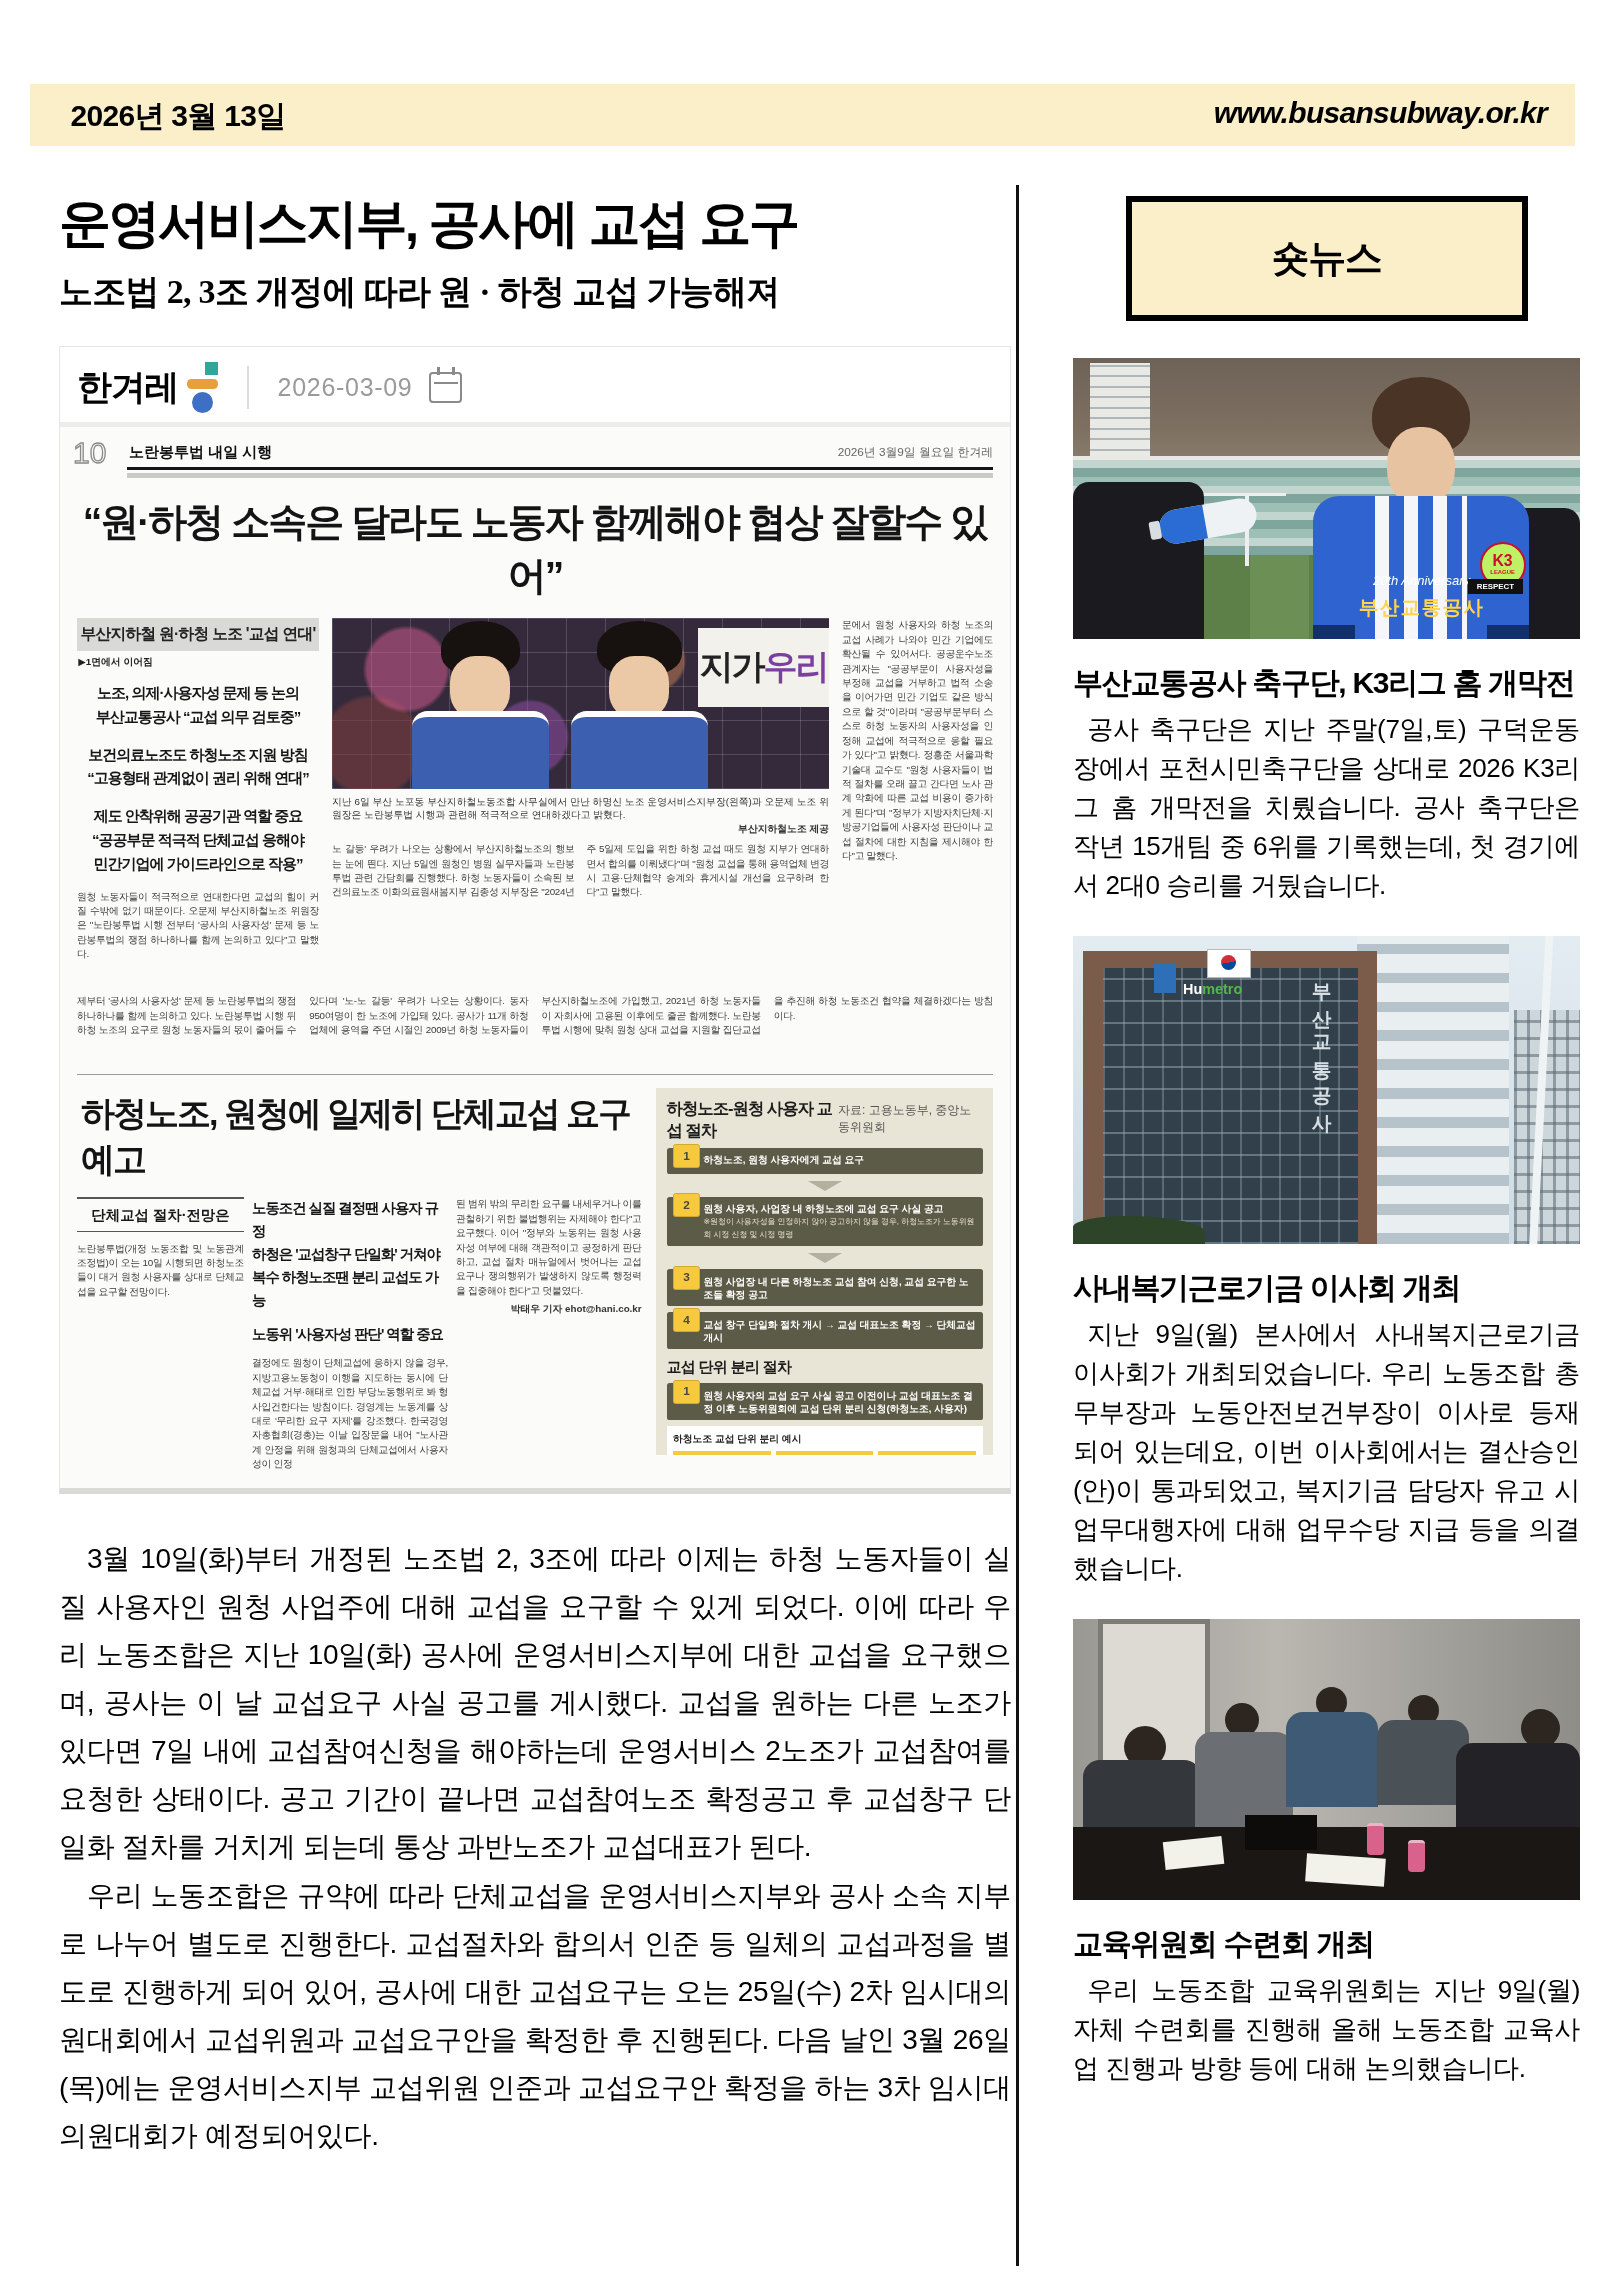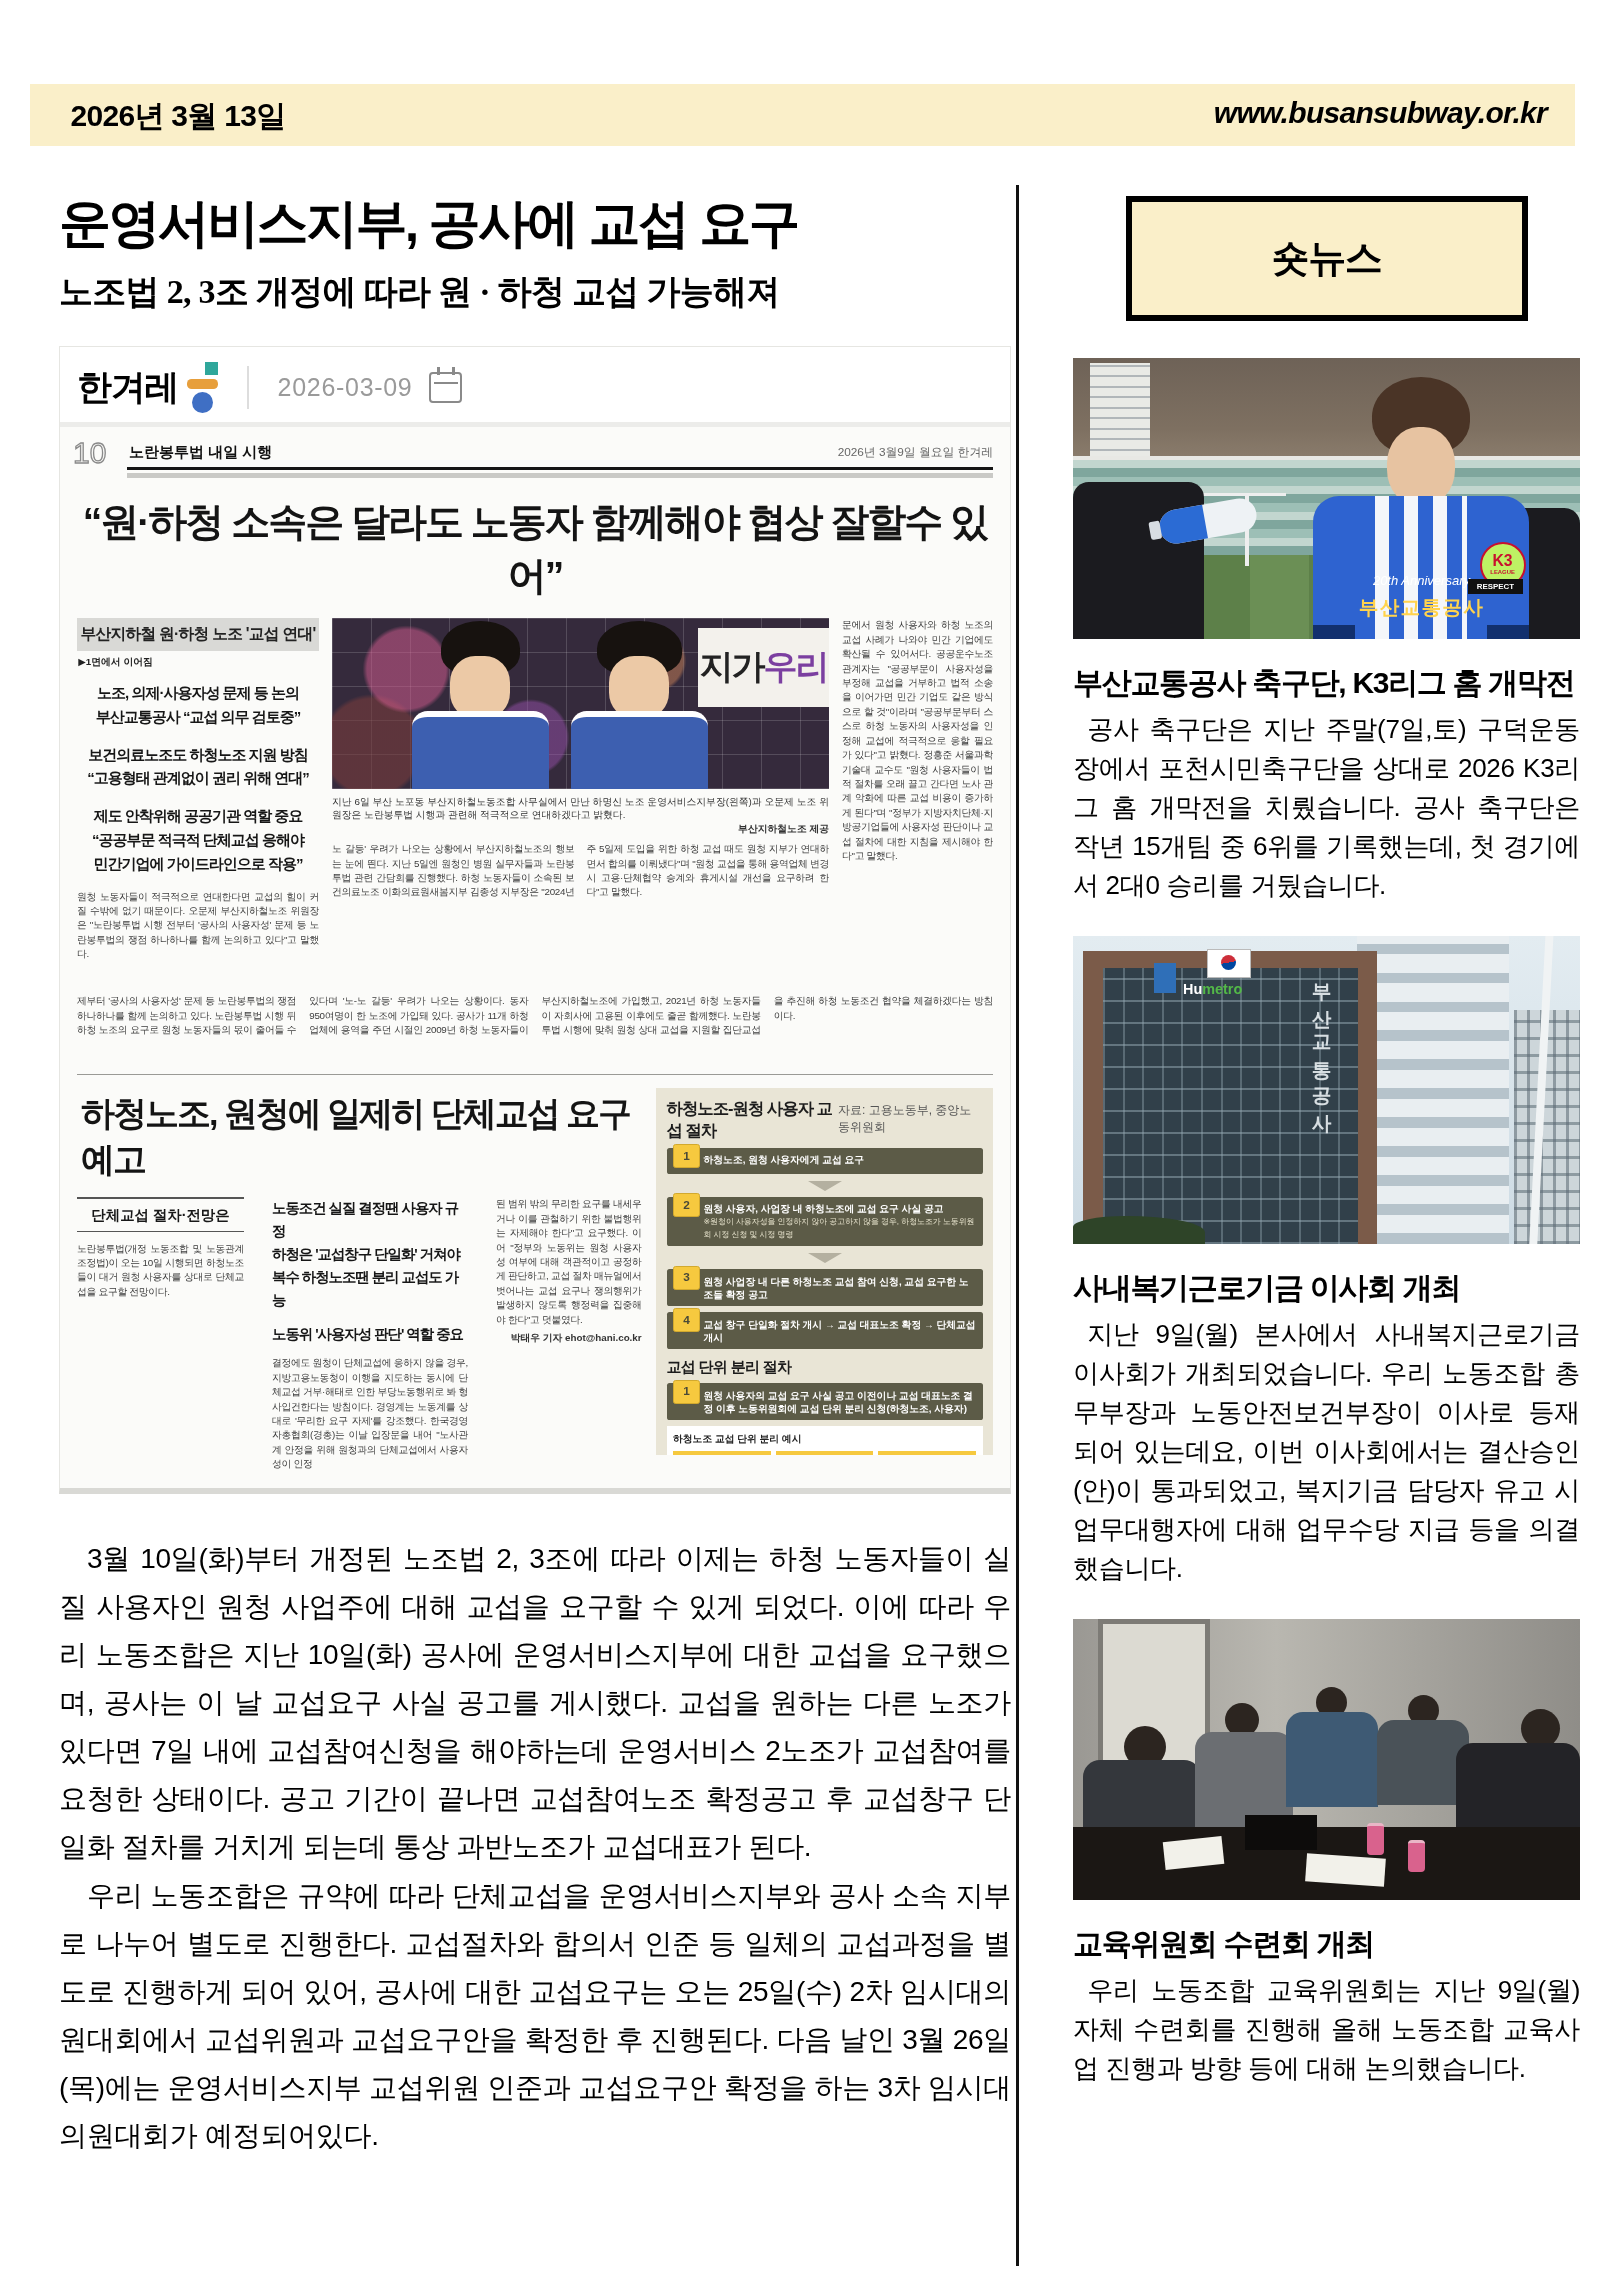--- a/index.html
+++ b/index.html
@@ -67,21 +67,21 @@
   .p-vest{width:137px;height:72px;background:#3d5fb0;border-radius:15.7px 15.7px 0 0;margin:-7.9px auto 0 auto;border-top:6.5px solid #fff;}
   .np-caption{font-size:9.8px;line-height:13.7px;color:#333;margin-top:5.2px;text-align:justify;}
   .np-credit{display:block;text-align:right;font-weight:bold;}
   .mid-tiny{margin-top:6.5px;column-count:2;column-gap:11.8px;height:77px;overflow:hidden;}
   .right-tiny{height:359px;overflow:hidden;}
   .np-band{column-count:4;column-gap:13px;height:68px;overflow:hidden;margin-top:11.8px;}
   .np-hr{height:1.3px;background:#9a9a96;margin:11.8px 0 13px 0;}
 
   .np-bottom{display:grid;grid-template-columns:1fr 337px;gap:14.4px;}
   .np-h2{font-size:34px;font-weight:800;letter-spacing:-2px;color:#141414;margin:2.6px 0 14.4px 3.9px;}
-  .bot-cols{display:grid;grid-template-columns:167px 196px 1fr;gap:28px;height:281px;overflow:hidden;}
+  .bot-cols{display:grid;grid-template-columns:167px 196px 1fr;gap:8px;height:281px;overflow:hidden;}
   .sub-box{border-top:2.6px solid #555;border-bottom:1.3px solid #555;padding:6.5px 0;margin-bottom:9.2px;
            font-size:14.4px;font-weight:bold;text-align:center;color:#181818;}
   .deck2{font-size:14.4px;font-weight:bold;line-height:23px;letter-spacing:-1px;color:#161616;margin-bottom:10.5px;}
   .byline{text-align:right;font-size:9.8px;font-weight:bold;color:#333;margin-top:5.2px;}
 
   
   .info{background:#E9E5D6;padding:9.2px 10.5px;height:348px;overflow:hidden;}
   .info-titlerow{display:flex;justify-content:space-between;align-items:baseline;}
   .info-title{font-size:16.4px;font-weight:800;letter-spacing:-1px;color:#1c1c1c;}
   .info-src{font-size:12px;color:#555;}

